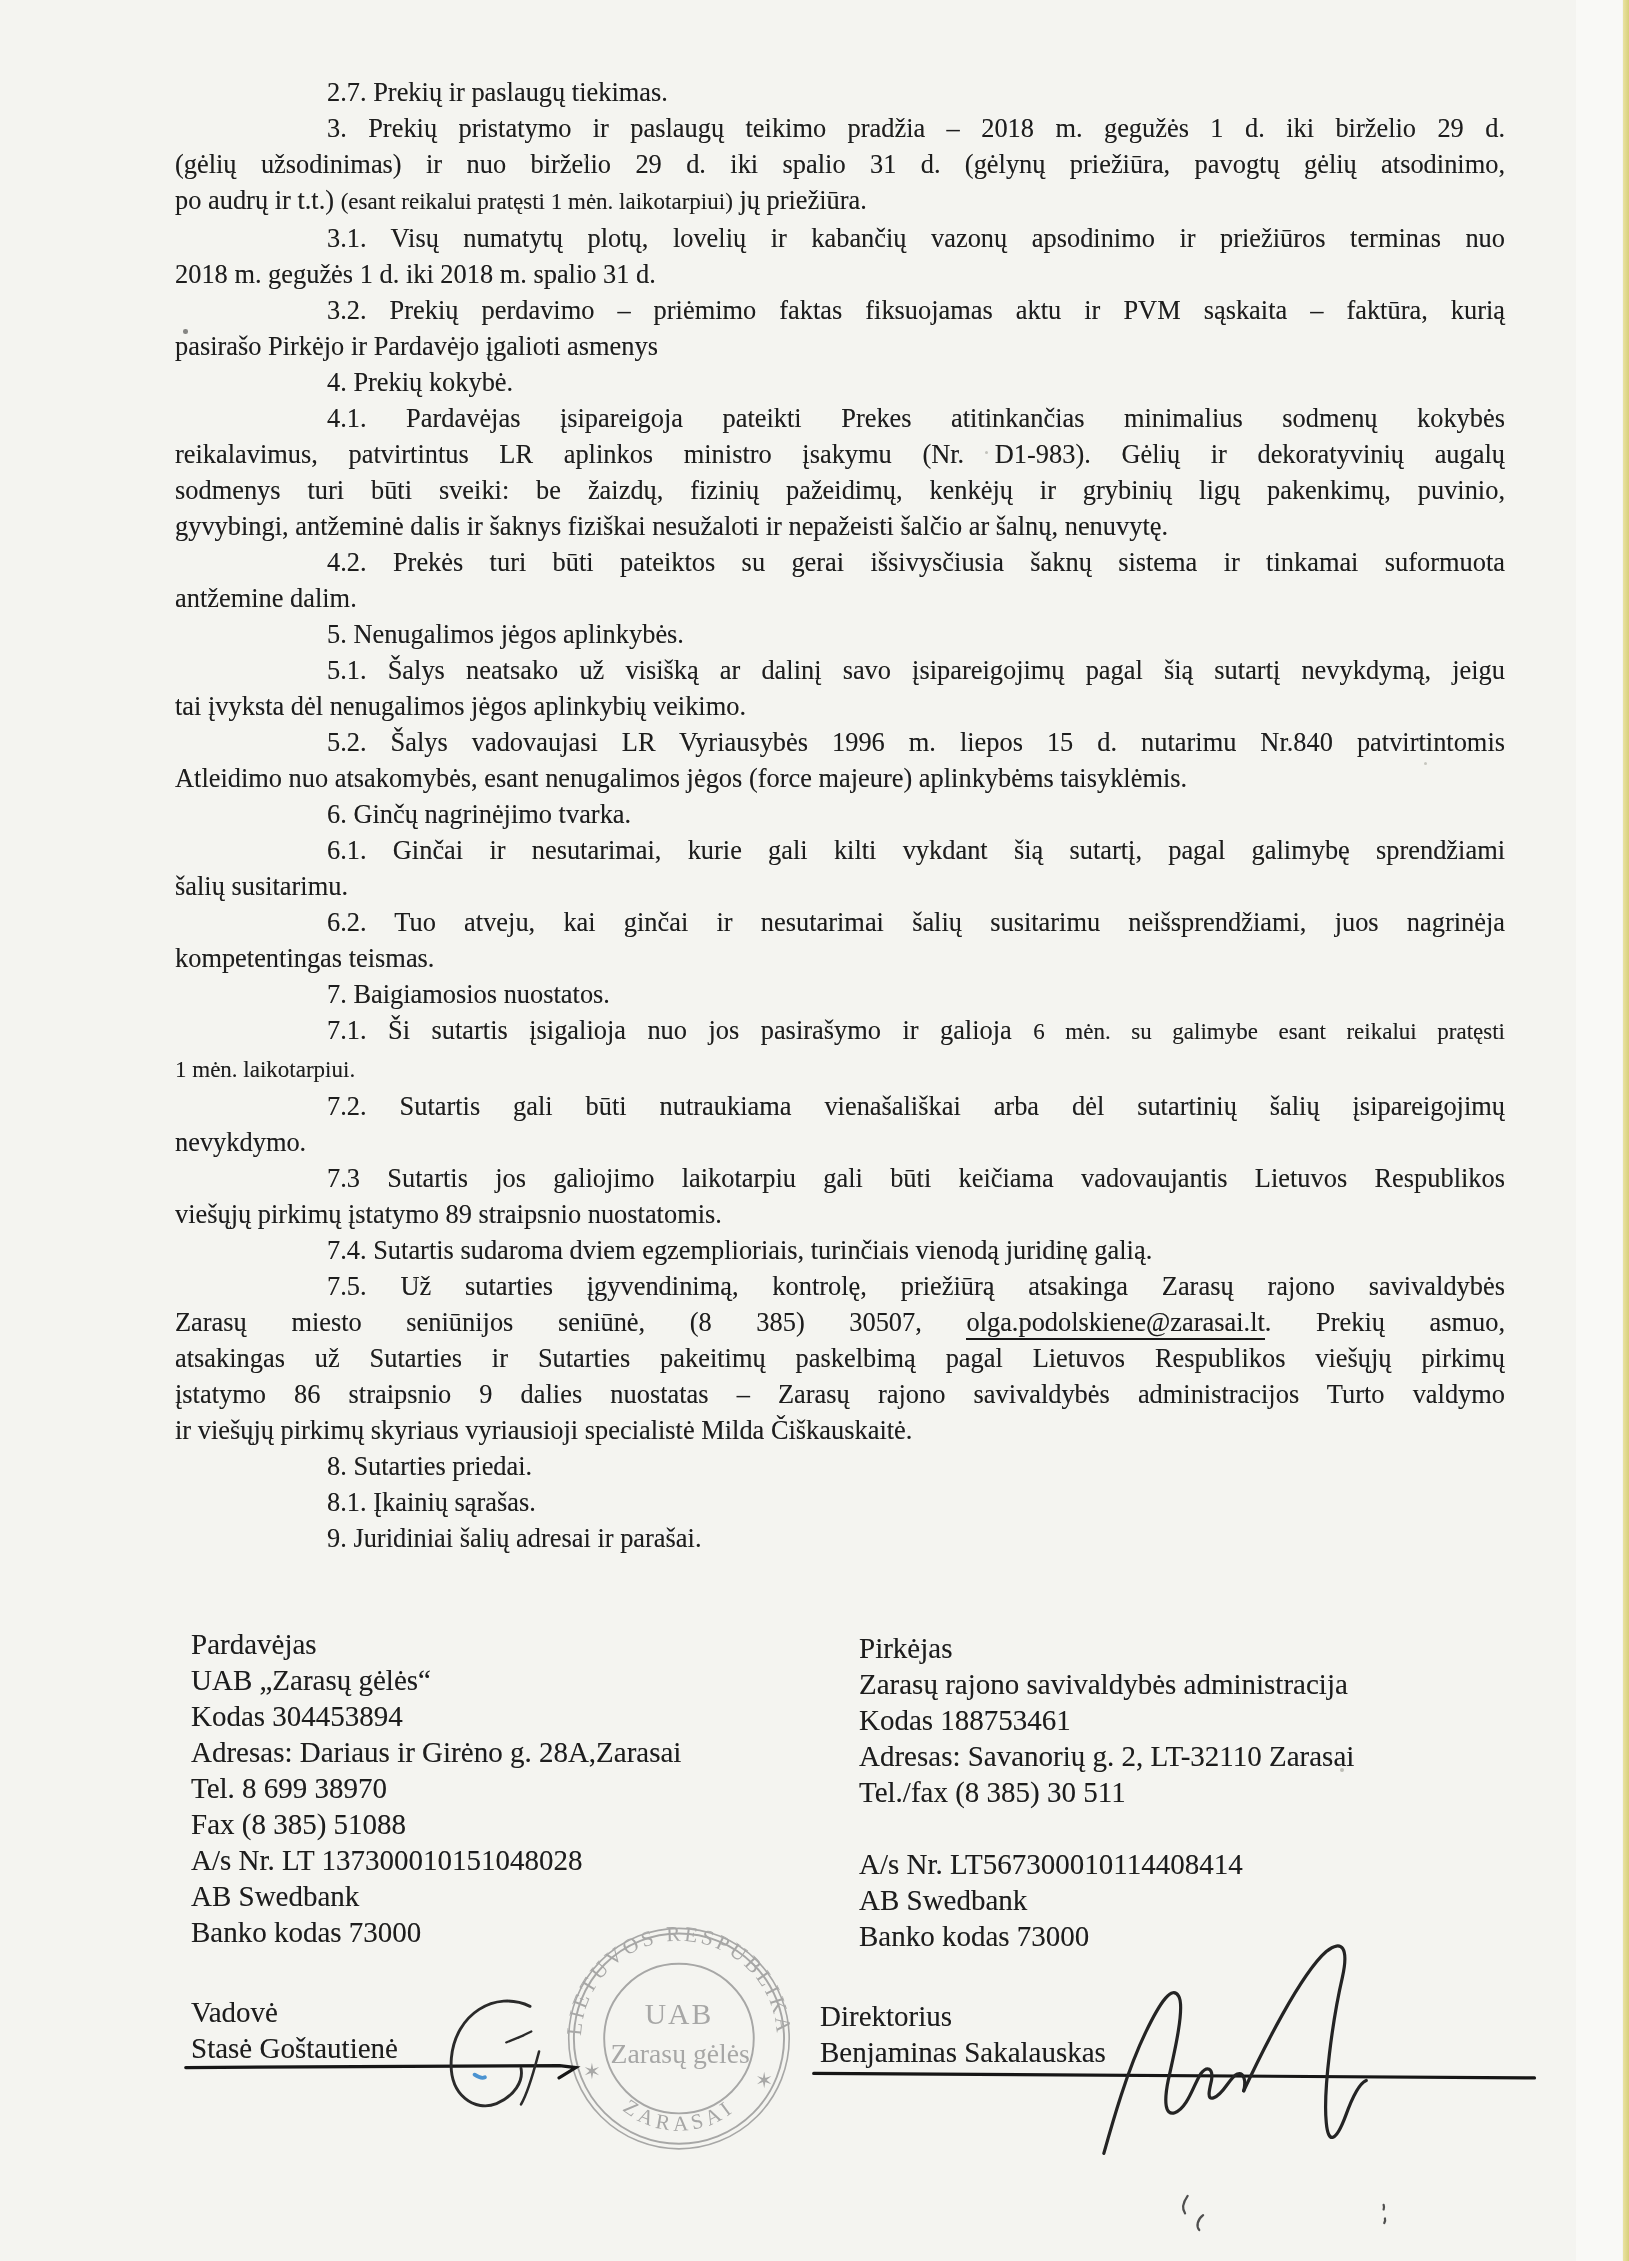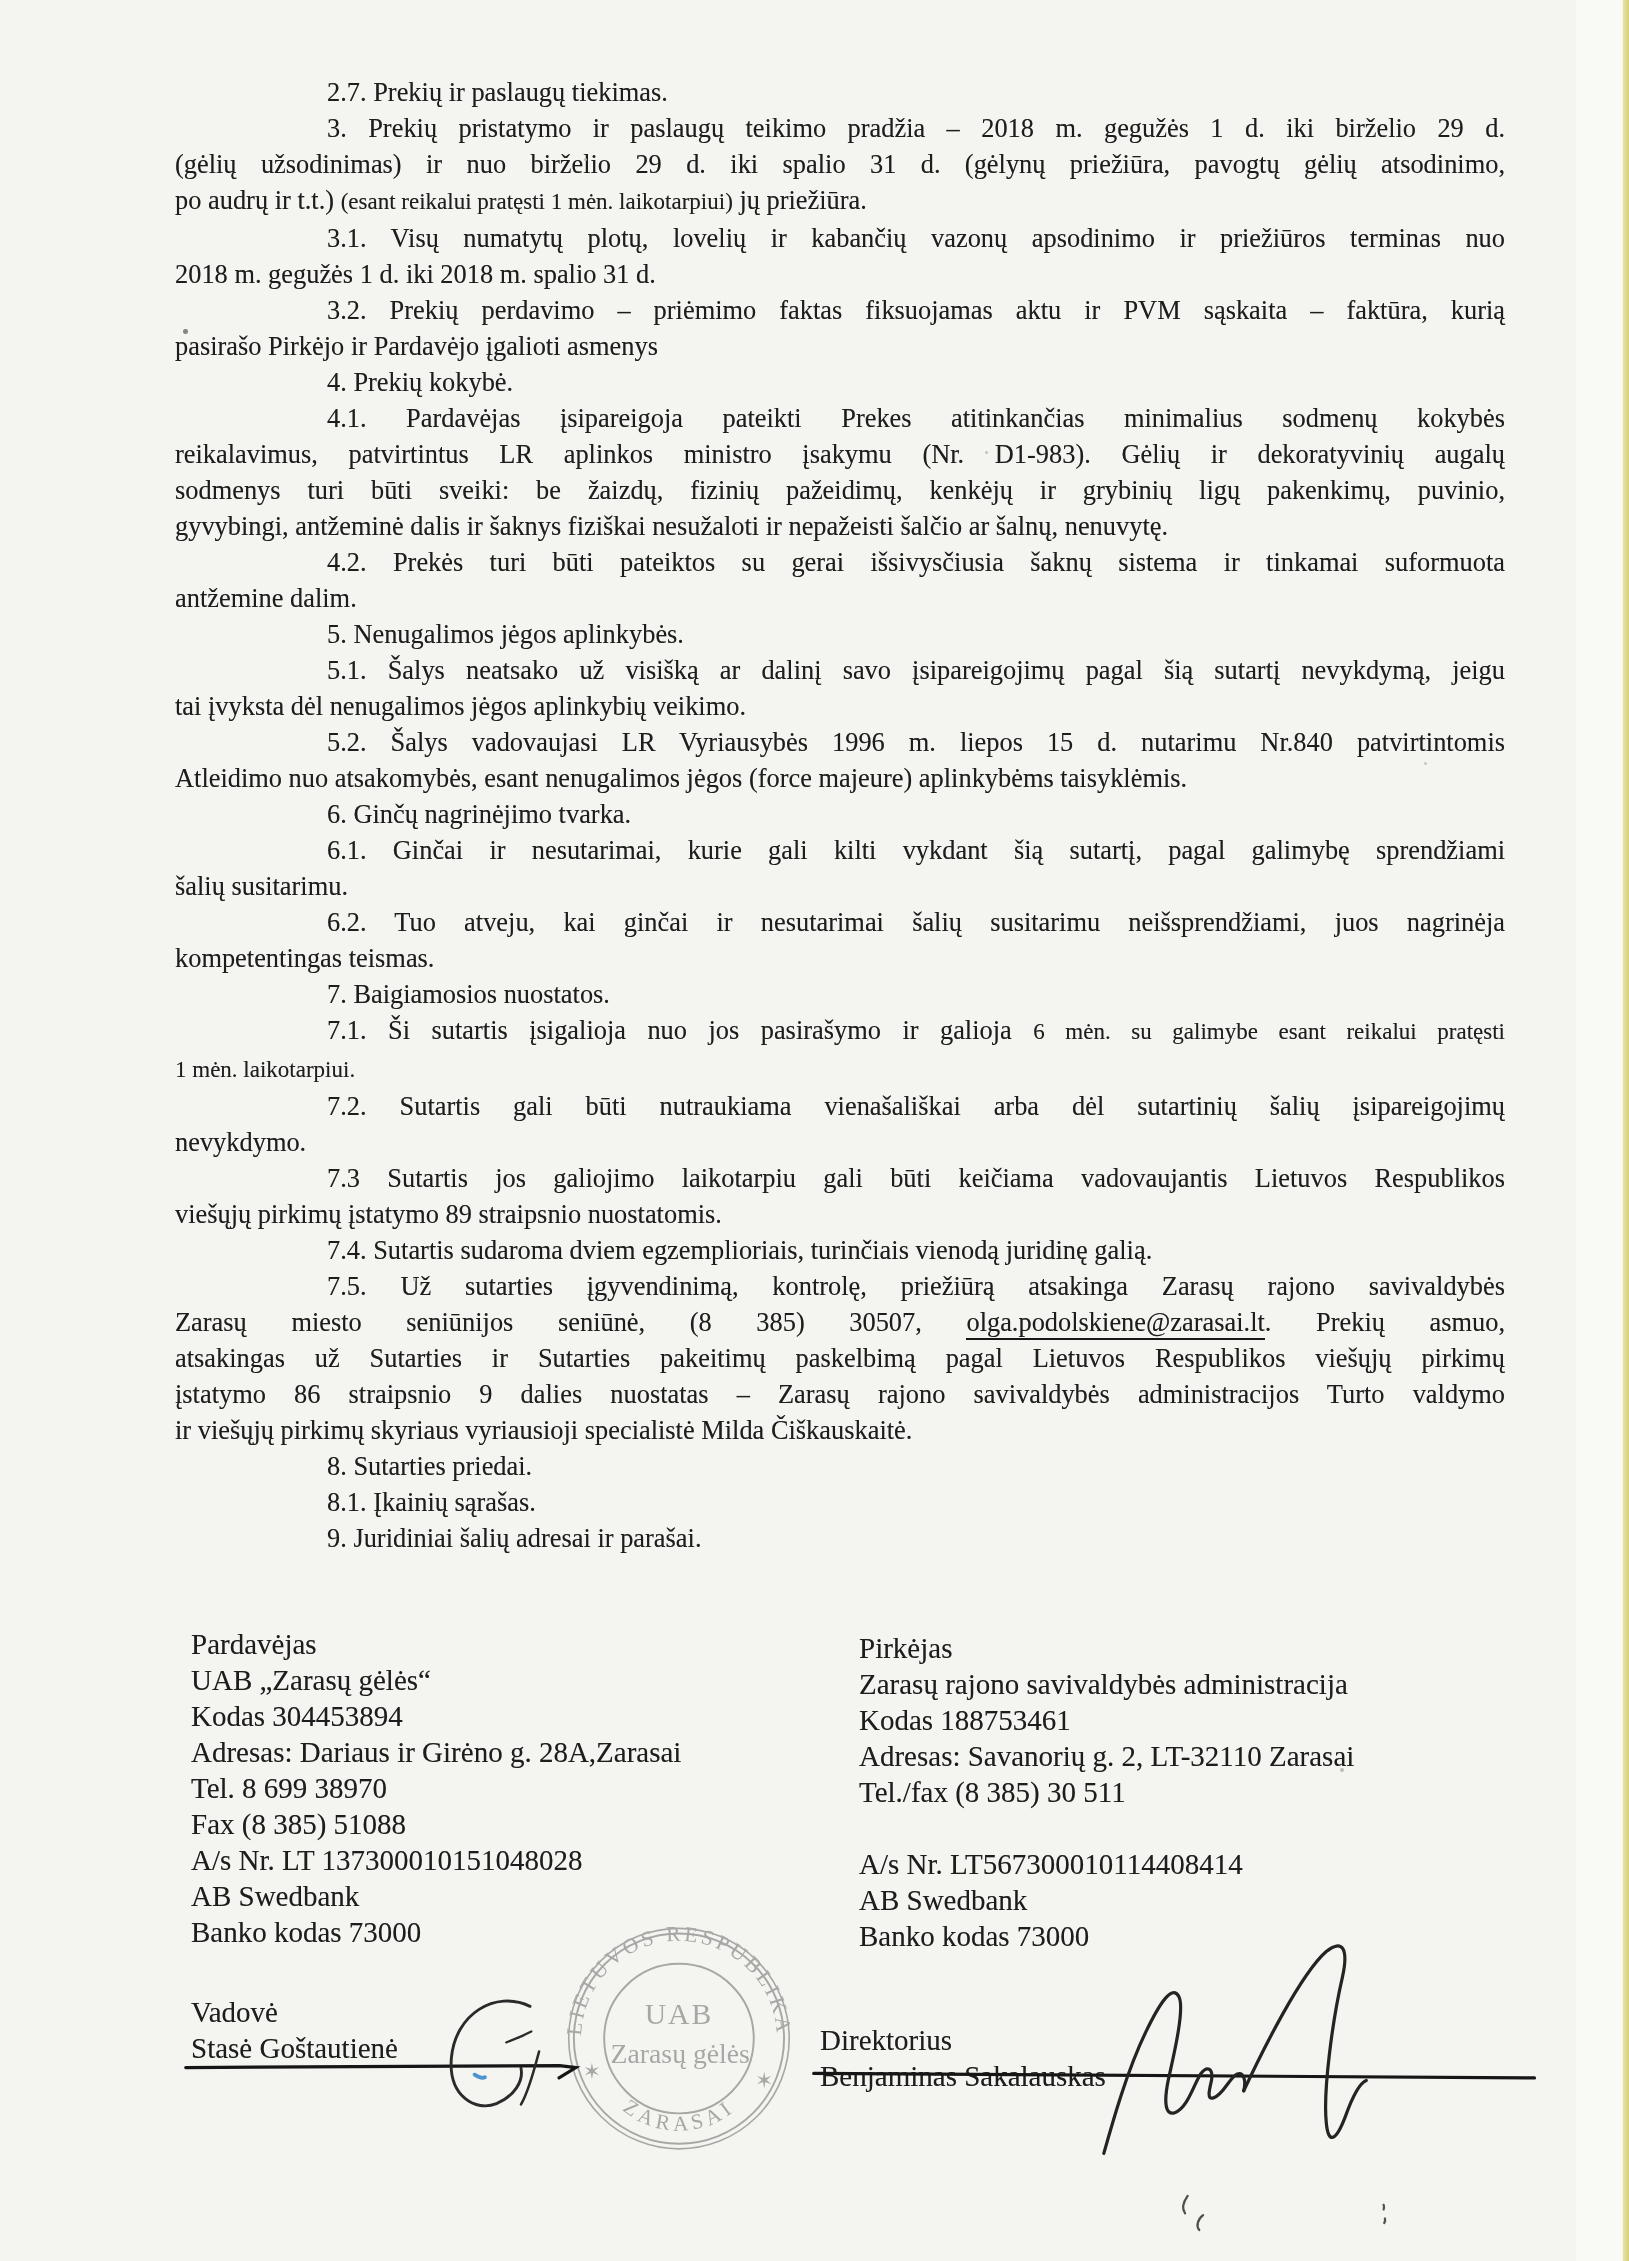--- a/index.html
+++ b/index.html
@@ -22,21 +22,21 @@
   .line.indent{padding-left:152px;}
   .seg-small{font-size:23px;}
   .seg-email{border-bottom:2.6px solid #181818;padding-bottom:0.6px;}
   .footer-col,.sign-block{
     position:absolute;font-size:29px;line-height:36px;
     text-shadow:0 0 0.6px rgba(25,25,25,.38);white-space:nowrap;
   }
   #footer-left{left:191px;top:1626px;}
   #footer-right{left:819px;top:1630px;margin-left:40px;}
   #sign-left{left:191px;top:1994px;}
-  #sign-right{left:820px;top:1998px;margin-top:24px;}
+  #sign-right{left:820px;top:1998px;}
   .overlay{position:absolute;left:0;top:0;width:1630px;height:2261px;pointer-events:none;}
   .speck{position:absolute;border-radius:50%;}
 </style>
 </head>
 <body>
 
 <div class="page">
 
   <div class="scan-strip-light"></div>
   <div class="scan-strip-yellow"></div>

